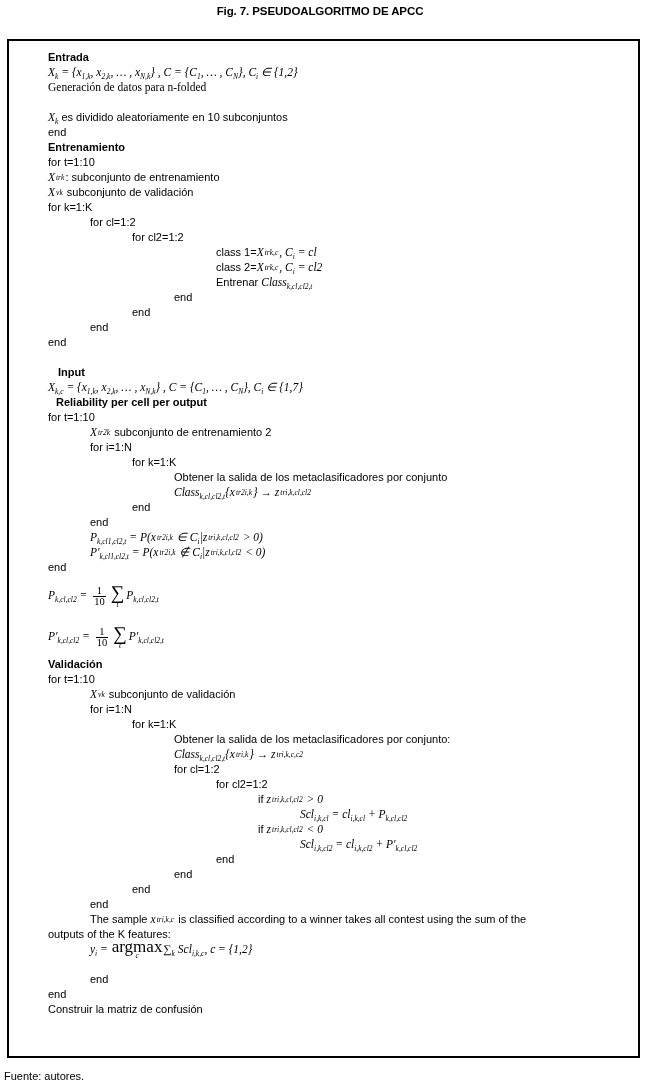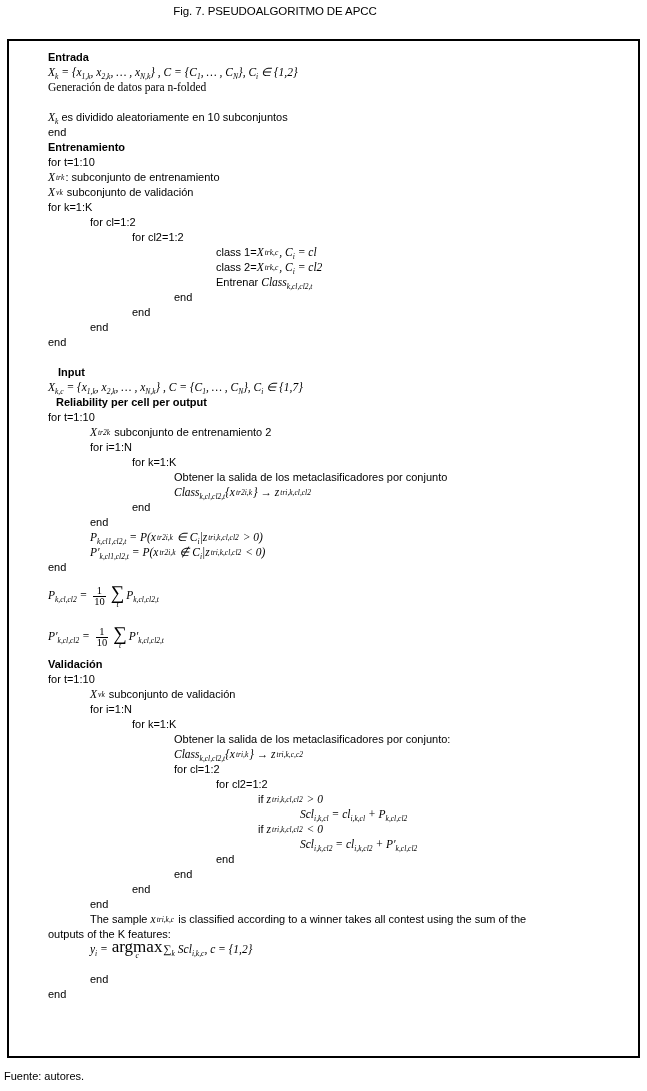--- a/index.html
+++ b/index.html
@@ -1,18 +1,18 @@
 <!DOCTYPE html>
 <html><head>
 <meta charset="utf-8">
 <style>
   html,body{margin:0;padding:0;background:#fff;color:#000;}
   body{width:647px;height:1091px;position:relative;font-family:"Liberation Sans",sans-serif;overflow:hidden;}
   .fig-title{position:absolute;top:5px;left:0;width:550px;text-align:center;
-    font-family:"Liberation Sans",sans-serif;font-weight:normal;font-size:11.5px;letter-spacing:-0.1px;}
+    font-family:"Liberation Sans",sans-serif;font-weight:bold;font-size:11.5px;letter-spacing:-0.1px;padding-left:45px;}
   .code-box{position:absolute;left:7px;top:39px;width:629px;height:1015px;border:2px solid #000;}
   .code{padding:9px 0 0 39px;}
   .line{height:15px;line-height:15px;font-size:11px;white-space:nowrap;}
   .line.tall{height:41px;line-height:41px;}
   .line.blank{height:15px;}
   .r{font-family:"Liberation Sans",sans-serif;}
   .b{font-family:"Liberation Sans",sans-serif;font-weight:bold;}
   .s{font-family:"Liberation Serif",serif;font-size:11.5px;}
   .m{font-family:"Liberation Serif",serif;font-style:italic;font-size:11.5px;}
   .sub{font-family:"Liberation Serif",serif;font-style:italic;font-size:7.5px;vertical-align:-3px;}
@@ -157,16 +157,17 @@
           <span class="sb">i,k,c</span>
         </span><span class="r"> is classified according to a winner takes all contest using the sum of the</span></div>
       <div class="line" style="margin-left: 0px;"><span class="r">outputs of the K features:</span></div>
       <div class="line" style="margin-left: 42px;"><span class="m">y</span><span class="sub">i</span><span class="m"> = </span><span class="under">
           <span class="tx">argmax</span>
           <span class="bl">c</span>
         </span><span class="m">∑</span><span class="sub">k</span><span class="m"> Scl</span><span class="sub">i,k,c</span><span class="m">, c = {1,2}</span></div>
       <div class="line blank" style="margin-left: 0px;"></div>
       <div class="line" style="margin-left: 42px;"><span class="r">end</span></div>
       <div class="line" style="margin-left: 0px;"><span class="r">end</span></div>
+      <div class="line" style="margin-left: 0px;"><span class="r">Construir la matriz de confusión</span></div>
     </div>
 </div>
 
 <div class="source">Fuente: autores.</div>
 
 </body></html>

